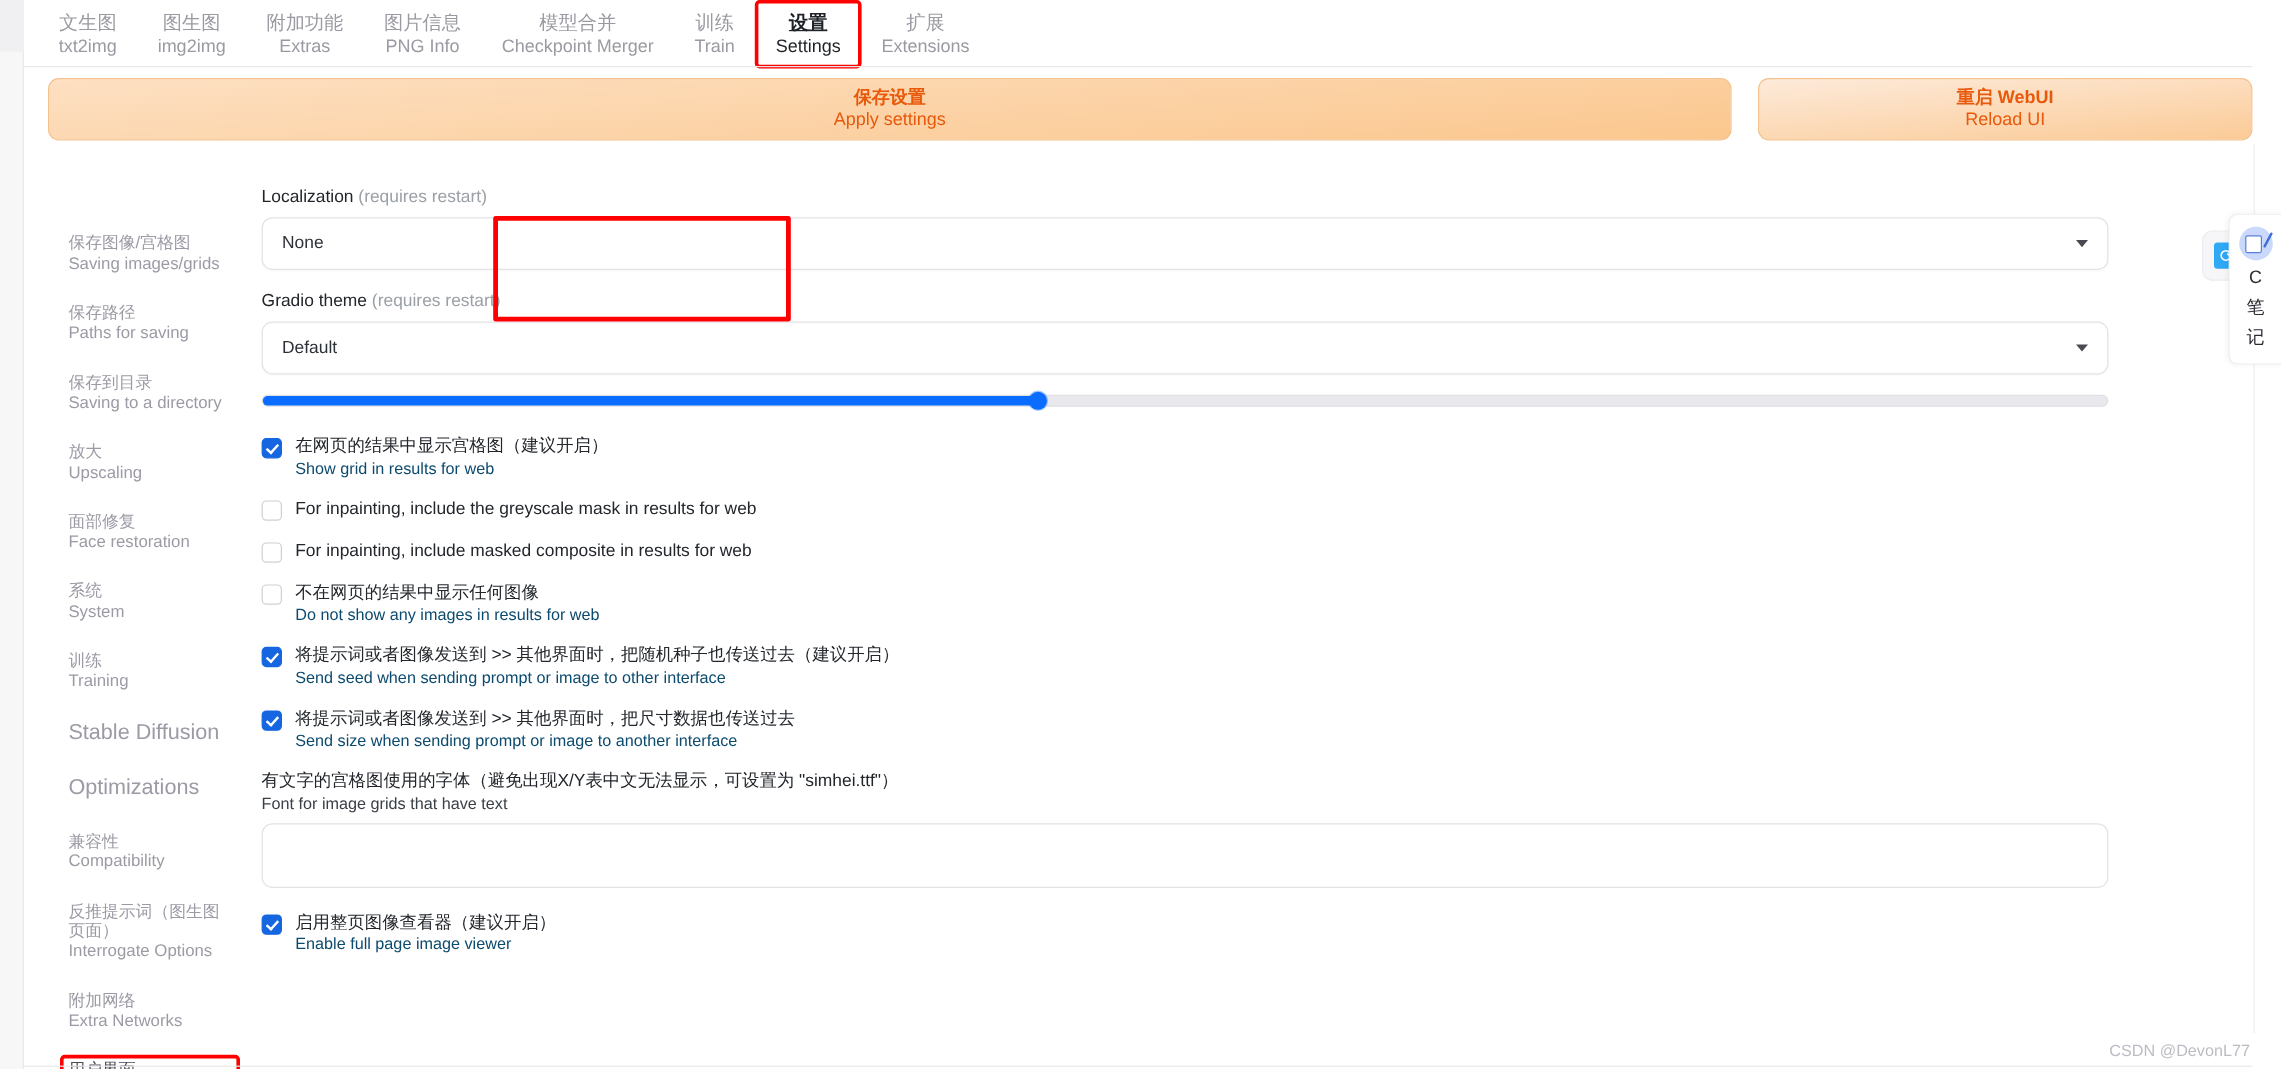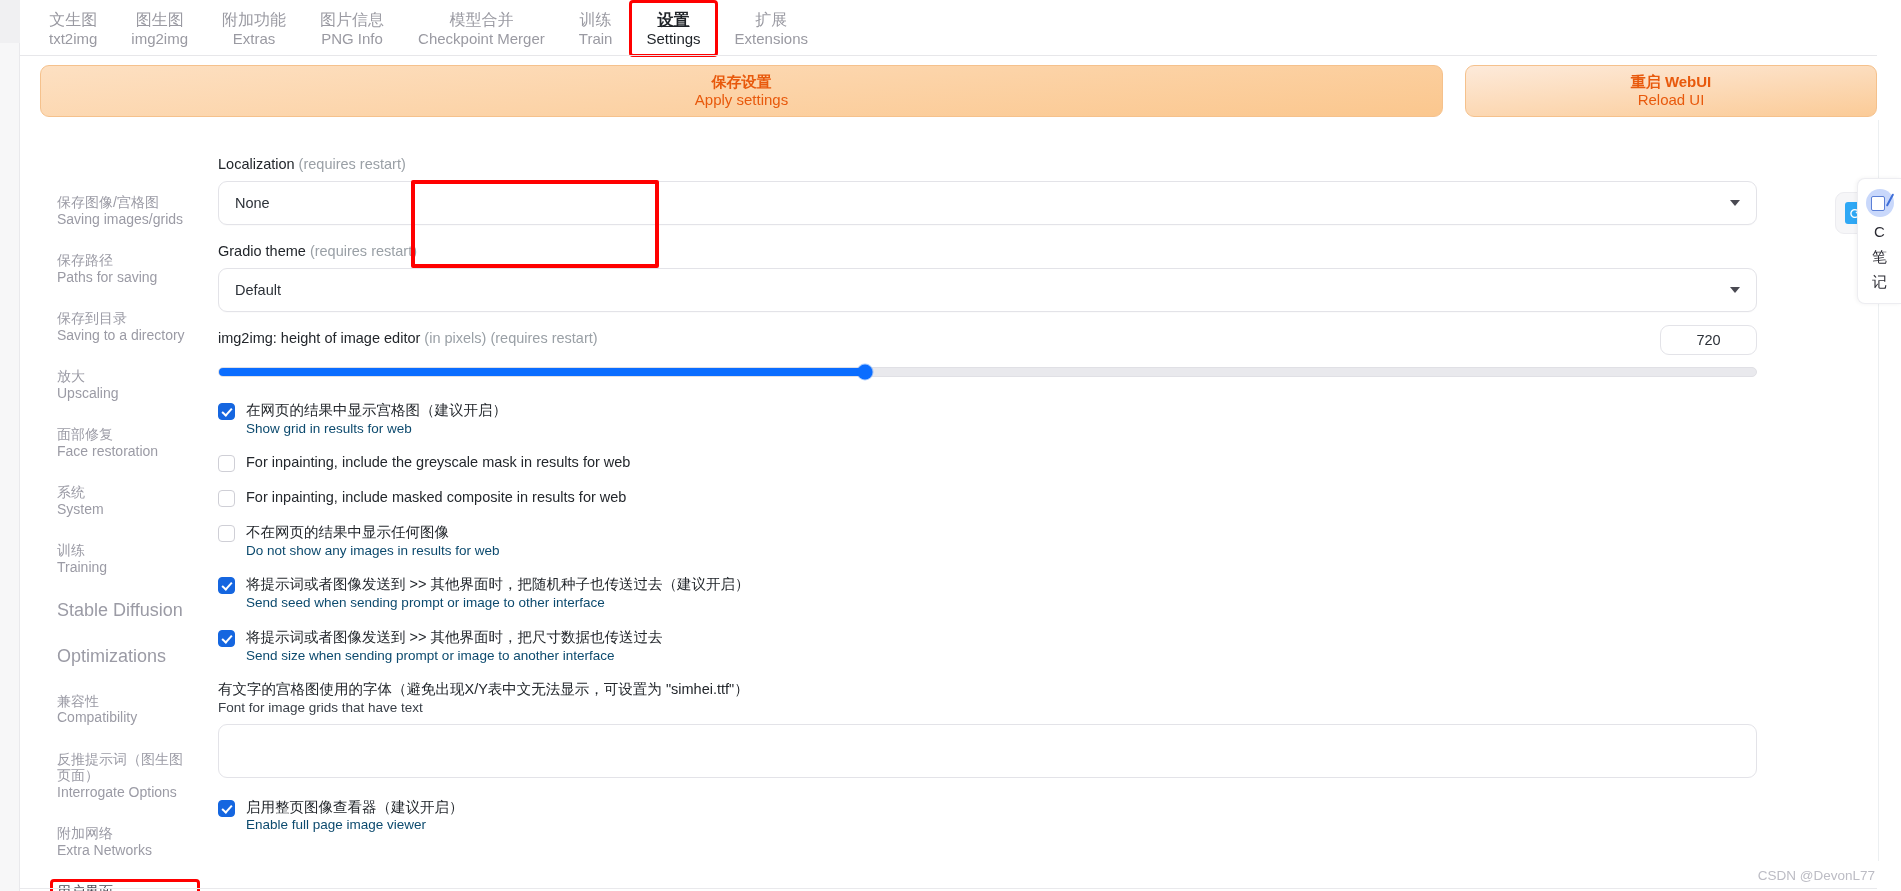--- a/index.html
+++ b/index.html
@@ -381,29 +381,20 @@
           <span>Gradio theme</span>
           <span class="muted">(requires restart)</span>
         </div>
         <div class="dropdown">
           <span>Default</span>
           <span class="caret"></span>
         </div>
       </div>
 
       <div class="block slider-row">
-        <div class="slider-head">
-          <div class="field-label">
-            <span>img2img: height of image editor</span>
-            <span class="muted">(in pixels) (requires restart)</span>
-          </div>
-          <div class="num-box">
-            <span>720</span>
-          </div>
-        </div>
         <div class="slider-track">
           <div class="slider-fill" id="slider-fill" style="width: 42%;"></div>
           <div class="slider-knob" id="slider-knob" style="left: 42%;"></div>
         </div>
       </div>
 
       <div class="checks" id="checks-container">
           <div class="check-row">
             <div class="cbx on"></div>
             <div class="check-text">

